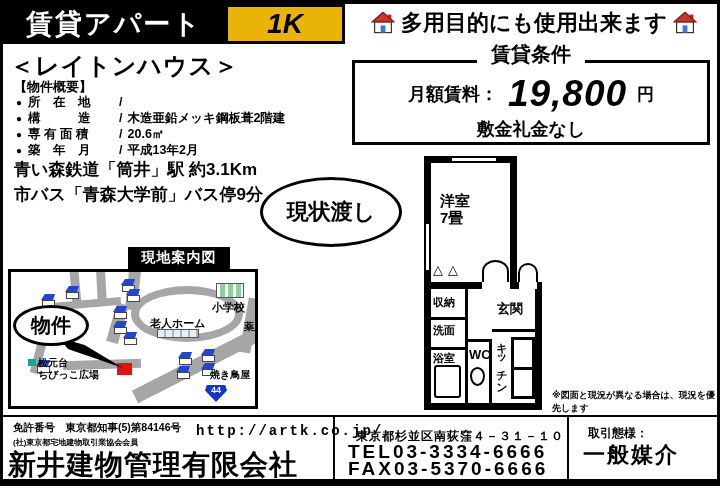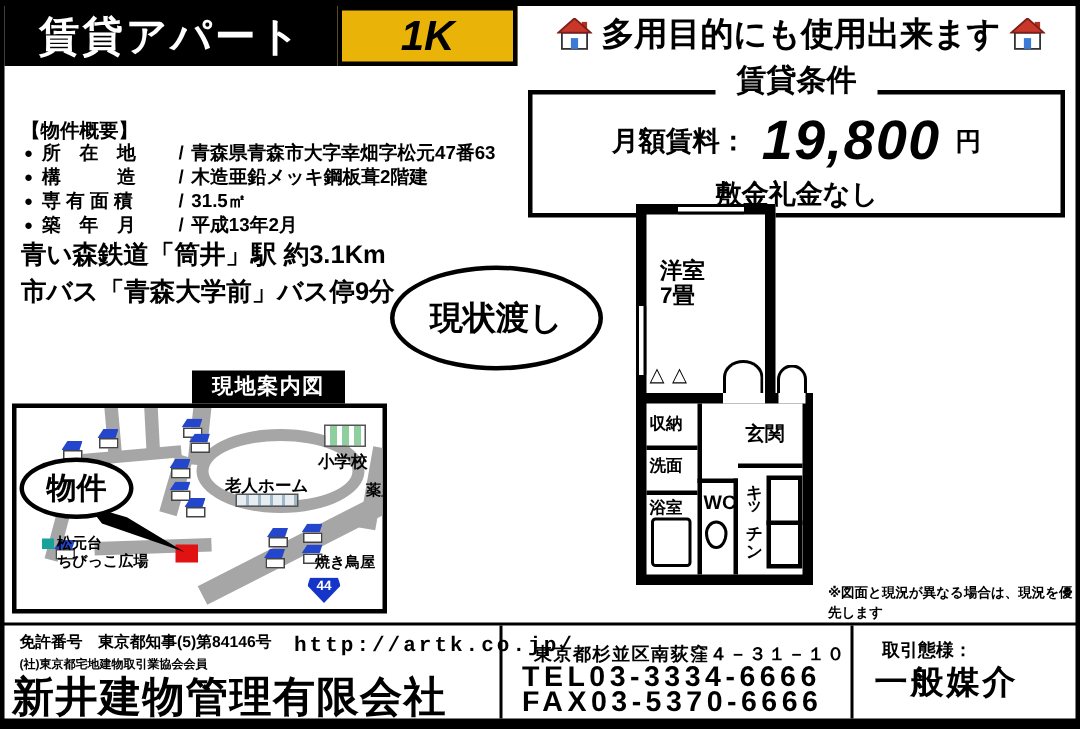--- a/index.html
+++ b/index.html
@@ -29,21 +29,21 @@
   .overview{left:14px;top:78px;font-size:13px;font-weight:900;}
   .details{left:16px;top:94px;font-size:12.5px;font-weight:700;}
   .d-row{display:flex;align-items:center;height:16px;white-space:nowrap;}
   .d-bullet{font-size:10px;margin-right:6px;}
   .d-label{min-width:86px;}
   .d-sep{margin:0 5px;}
   .access{left:14px;top:158px;font-size:17px;font-weight:900;line-height:1.45;white-space:nowrap;}
   .oval{left:260px;top:177px;width:142px;height:70px;border:3px solid #000;border-radius:50%;box-sizing:border-box;
     display:flex;align-items:center;justify-content:center;font-size:22px;font-weight:900;background:#fff;}
   
-  .fp{left:424px;top:136px;width:118px;height:194px;}
+  .fp{left:424px;top:156px;width:118px;height:194px;}
   .fp-main{position:absolute;left:0;top:0;width:93px;height:133px;border:7px solid #000;box-sizing:border-box;background:#fff;}
   .fp-bottom{position:absolute;left:0;top:126px;width:118px;height:128px;border:7px solid #000;box-sizing:border-box;background:#fff;}
   .win{position:absolute;background:#fff;box-sizing:border-box;z-index:3;}
   .win-top{left:28px;top:0;width:44px;height:7px;border-top:2px solid #000;border-bottom:2px solid #000;}
   .win-left{left:0;top:68px;width:7px;height:46px;border-left:2px solid #000;border-right:2px solid #000;}
   .fp-main-label{position:absolute;left:16px;top:36px;font-size:15px;font-weight:900;line-height:1.15;z-index:2;}
   .fp-main-label span{display:block;}
   .door-marks{position:absolute;left:9px;top:106px;font-size:13px;letter-spacing:5px;z-index:2;}
   .gap{position:absolute;background:#fff;z-index:5;}
   .arc{position:absolute;background:#fff;border:2px solid #000;border-bottom:none;z-index:4;
@@ -126,39 +126,39 @@
   <div class="abs terms-box">
     <div class="terms-title">賃貸条件</div>
     <div class="rent-row">
       <span class="rent-label">月額賃料：</span>
       <span class="rent-amount">19,800</span>
       <span class="rent-unit">円</span>
     </div>
     <div class="deposit">敷金礼金なし</div>
   </div>
 
+  <div class="abs prop-name">＜レイトンハウス＞</div>
   <div class="abs overview">【物件概要】</div>
   <div class="abs details">
     <div class="d-row">
       <span class="d-bullet">●</span>
       <span class="d-label">所　在　地</span>
       <span class="d-sep">/</span>
-      <span class="d-value">青森県青森市大字幸畑字松元47番63</span>
     </div>
     <div class="d-row">
       <span class="d-bullet">●</span>
       <span class="d-label">構　　　造</span>
       <span class="d-sep">/</span>
       <span class="d-value">木造亜鉛メッキ鋼板葺2階建</span>
     </div>
     <div class="d-row">
       <span class="d-bullet">●</span>
       <span class="d-label">専 有 面 積</span>
       <span class="d-sep">/</span>
-      <span class="d-value">31.5㎡</span>
+      <span class="d-value">20.6㎡</span>
     </div>
     <div class="d-row">
       <span class="d-bullet">●</span>
       <span class="d-label">築　年　月</span>
       <span class="d-sep">/</span>
       <span class="d-value">平成13年2月</span>
     </div>
   </div>
 
   <div class="abs access">

